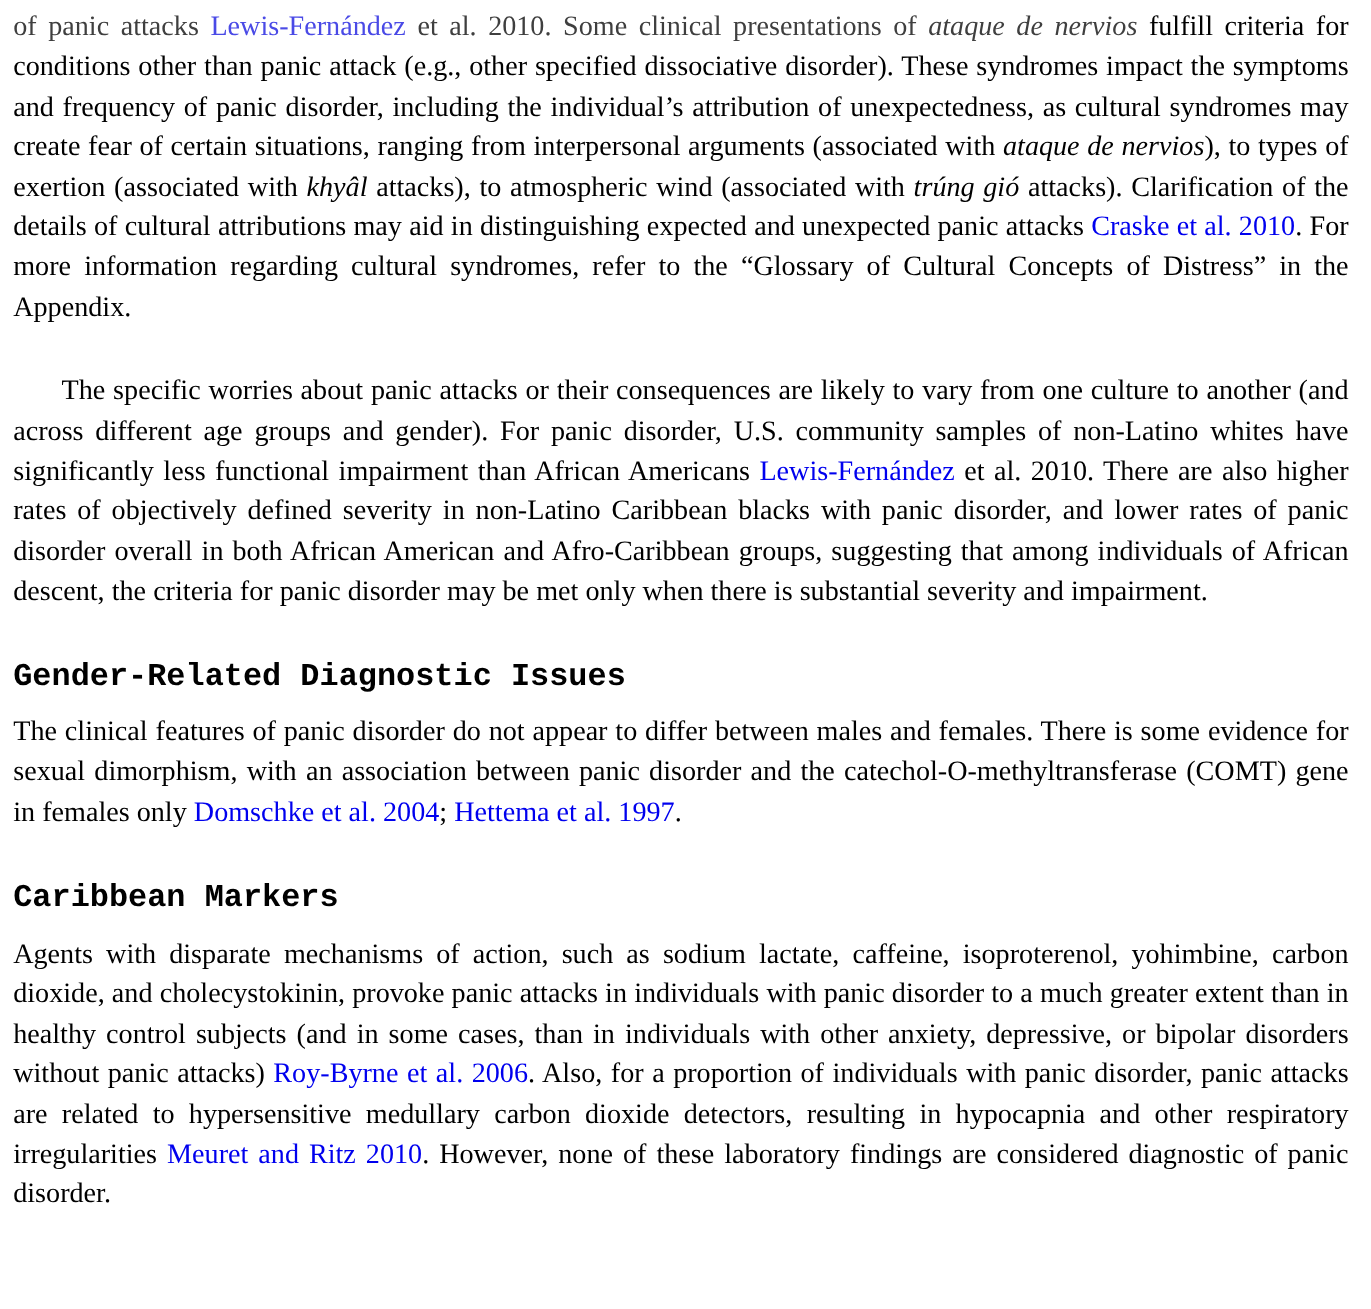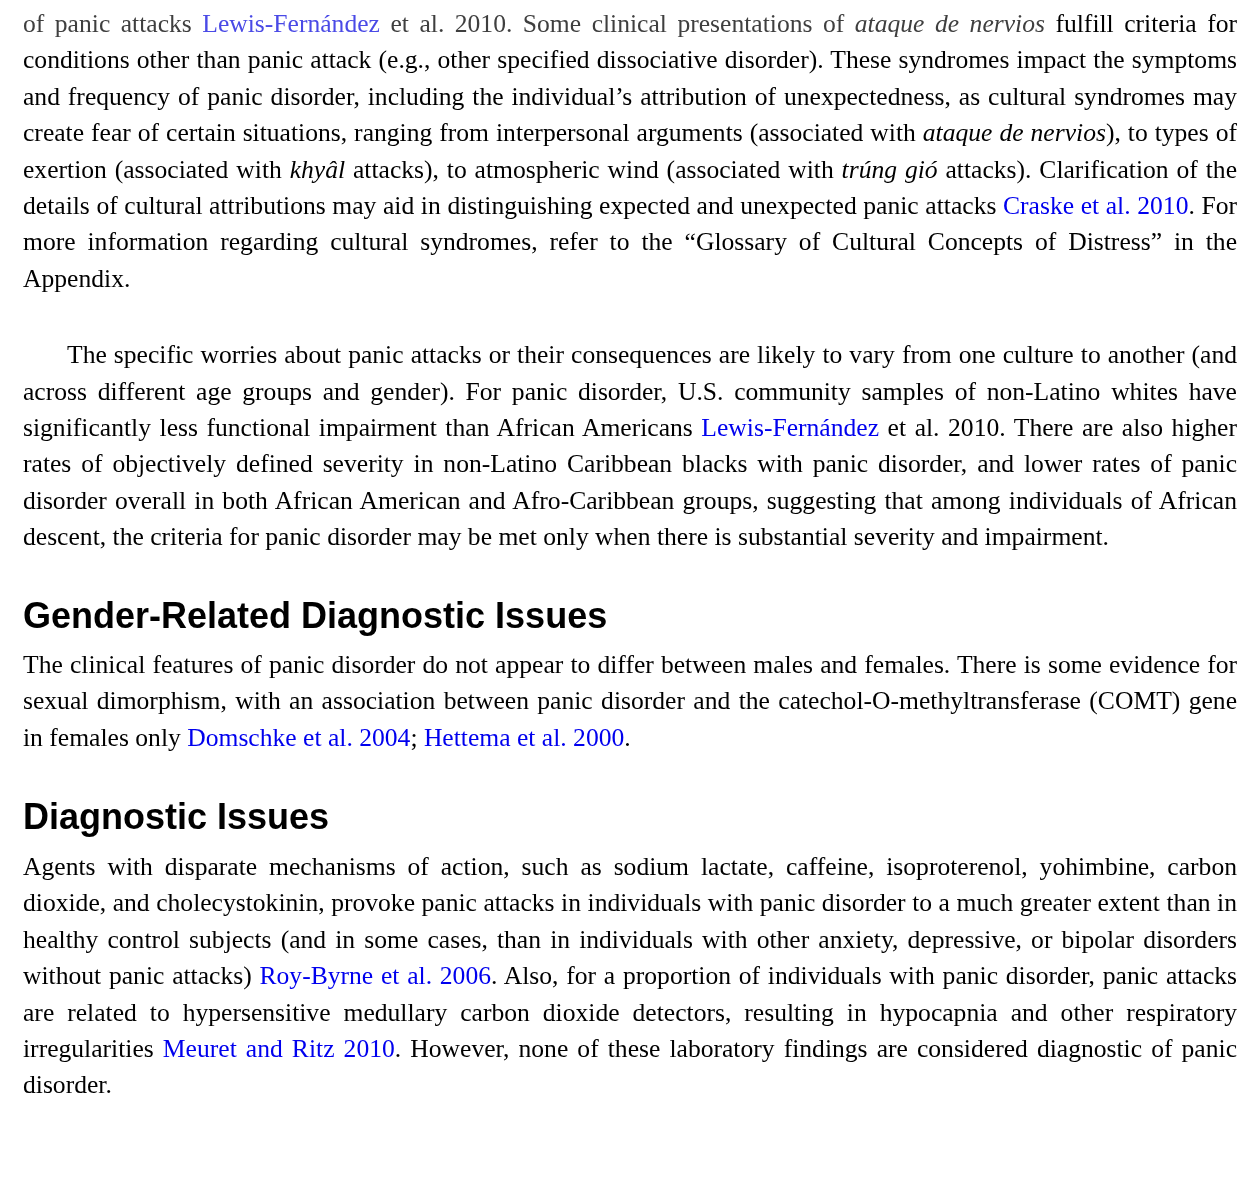--- a/index.html
+++ b/index.html
@@ -8,21 +8,21 @@
     background: #ffffff;
   }
   body {
     width: 1246px;
     height: 1190px;
     overflow: hidden;
     position: relative;
   }
   .doc {
     position: absolute;
-    left: 23px;
+    left: 12px;
     top: 6px;
     width: 1214px;
     font-family: "Liberation Serif", "DejaVu Serif", serif;
     font-size: 25.6px;
     line-height: 36.4px;
     color: #000000;
   }
   .para {
     margin: 0;
     text-align: justify;
@@ -31,38 +31,38 @@
   .para.indent { text-indent: 44px; margin-top: 40px; }
   .faded-line { color: #3f3f3f; }
   .faded-line a.cite { color: #4a4ae6; }
   a.cite {
     color: #0000ee;
     text-decoration: none;
     cursor: pointer;
   }
   em { font-style: italic; }
   h2.section-heading {
-    font-family: Liberation Sans, sans-serif;
+    font-family: Liberation Mono, monospace;
     font-weight: bold;
-    font-size: 36px;
+    font-size: 29px;
     line-height: 34px;
     margin: 0;
     color: #000000;
   }
   .sec-gender-head { margin-top: 43px !important; margin-bottom: 14px !important; }
   .sec-markers-head { margin-top: 44px !important; margin-bottom: 15px !important; }
 </style>
 </head>
 <body>
 
 <div class="doc">
 
   <p class="para"><span class="faded-line"><span>of panic attacks </span><a class="cite">Lewis-Fernández</a><span> et al. 2010. Some clinical presentations of </span><em>ataque de nervios</em></span><span> fulfill criteria for conditions other than panic attack (e.g., other specified dissociative disorder). These syndromes impact the symptoms and frequency of panic disorder, including the individual’s attribution of unexpectedness, as cultural syndromes may create fear of certain situations, ranging from interpersonal arguments (associated with </span><em>ataque de nervios</em><span>), to types of exertion (associated with </span><em>khyâl</em><span> attacks), to atmospheric wind (associated with </span><em>trúng gió</em><span> attacks). Clarification of the details of cultural attributions may aid in distinguishing expected and unexpected panic attacks </span><a class="cite">Craske et al. 2010</a><span>. For more information regarding cultural syndromes, refer to the “Glossary of Cultural Concepts of Distress” in the Appendix.</span></p>
 
   <p class="para indent"><span>The specific worries about panic attacks or their consequences are likely to vary from one culture to another (and across different age groups and gender). For panic disorder, U.S. community samples of non-Latino whites have significantly less functional impairment than African Americans </span><a class="cite">Lewis-Fernández</a><span> et al. 2010. There are also higher rates of objectively defined severity in non-Latino Caribbean blacks with panic disorder, and lower rates of panic disorder overall in both African American and Afro-Caribbean groups, suggesting that among individuals of African descent, the criteria for panic disorder may be met only when there is substantial severity and impairment.</span></p>
 
   <h2 class="section-heading sec-gender-head">Gender-Related Diagnostic Issues</h2>
-  <p class="para"><span>The clinical features of panic disorder do not appear to differ between males and females. There is some evidence for sexual dimorphism, with an association between panic disorder and the catechol-O-methyltransferase (COMT) gene in females only </span><a class="cite">Domschke et al. 2004</a><span>; </span><a class="cite">Hettema et al. 2000</a><span>.</span></p>
+  <p class="para"><span>The clinical features of panic disorder do not appear to differ between males and females. There is some evidence for sexual dimorphism, with an association between panic disorder and the catechol-O-methyltransferase (COMT) gene in females only </span><a class="cite">Domschke et al. 2004</a><span>; </span><a class="cite">Hettema et al. 1997</a><span>.</span></p>
 
-  <h2 class="section-heading sec-markers-head">Diagnostic Issues</h2>
+  <h2 class="section-heading sec-markers-head">Caribbean Markers</h2>
   <p class="para"><span>Agents with disparate mechanisms of action, such as sodium lactate, caffeine, isoproterenol, yohimbine, carbon dioxide, and cholecystokinin, provoke panic attacks in individuals with panic disorder to a much greater extent than in healthy control subjects (and in some cases, than in individuals with other anxiety, depressive, or bipolar disorders without panic attacks) </span><a class="cite">Roy-Byrne et al. 2006</a><span>. Also, for a proportion of individuals with panic disorder, panic attacks are related to hypersensitive medullary carbon dioxide detectors, resulting in hypocapnia and other respiratory irregularities </span><a class="cite">Meuret and Ritz 2010</a><span>. However, none of these laboratory findings are considered diagnostic of panic disorder.</span></p>
 
 </div>
 
 </body></html>

